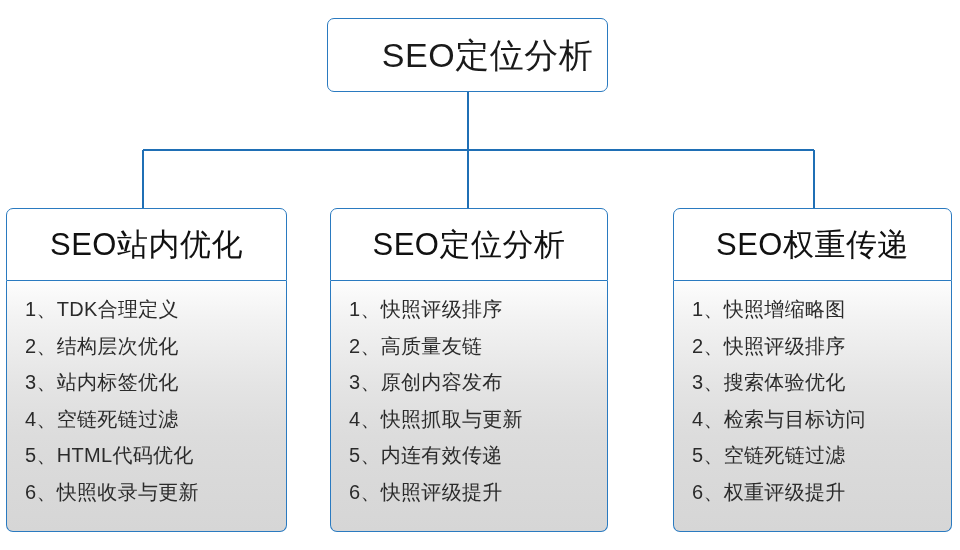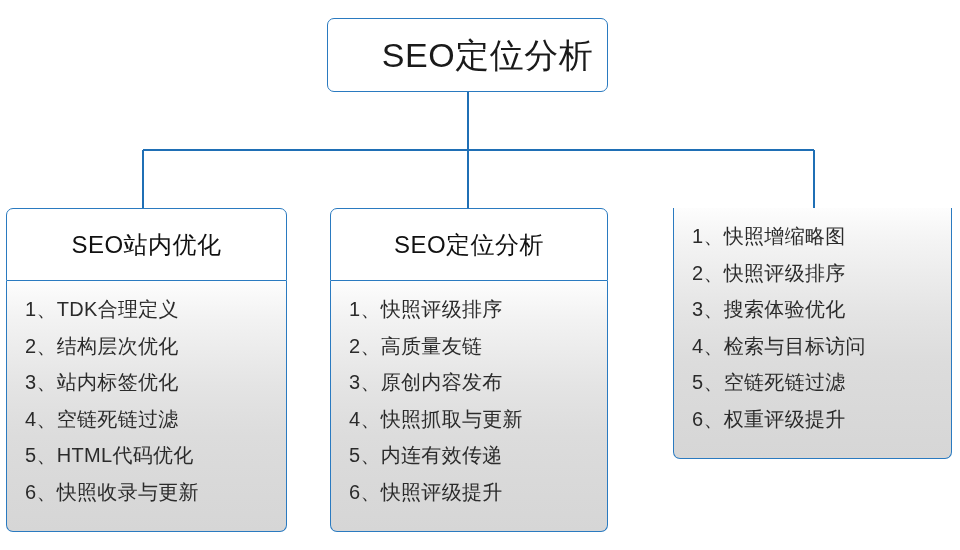--- a/index.html
+++ b/index.html
@@ -71,21 +71,21 @@
     width: 100%;
     height: 73px;
     background: #ffffff;
     border: 1.6px solid #2a7ac0;
     border-radius: 7px 7px 0 0;
     display: flex;
     align-items: center;
     justify-content: center;
   }
   .branch-head-label {
-    font-size: 24px;
+    font-size: 31px;
     color: #111111;
     letter-spacing: 0.5px;
     line-height: 1;
     white-space: nowrap;
   }
 
   .branch-body {
     box-sizing: border-box;
     width: 100%;
     height: 251px;
@@ -191,20 +191,23 @@
           <span class="item-index">5、</span><span class="item-text">内连有效传递</span>
         </li>
         <li class="item-row">
           <span class="item-index">6、</span><span class="item-text">快照评级提升</span>
         </li>
       </ul>
     </div>
   </div>
 
   <div class="branch branch-2">
+    <div class="branch-head">
+      <span class="branch-head-label">SEO权重传递</span>
+    </div>
     <div class="branch-body">
       <ul class="item-list">
         <li class="item-row">
           <span class="item-index">1、</span><span class="item-text">快照增缩略图</span>
         </li>
         <li class="item-row">
           <span class="item-index">2、</span><span class="item-text">快照评级排序</span>
         </li>
         <li class="item-row">
           <span class="item-index">3、</span><span class="item-text">搜索体验优化</span>

